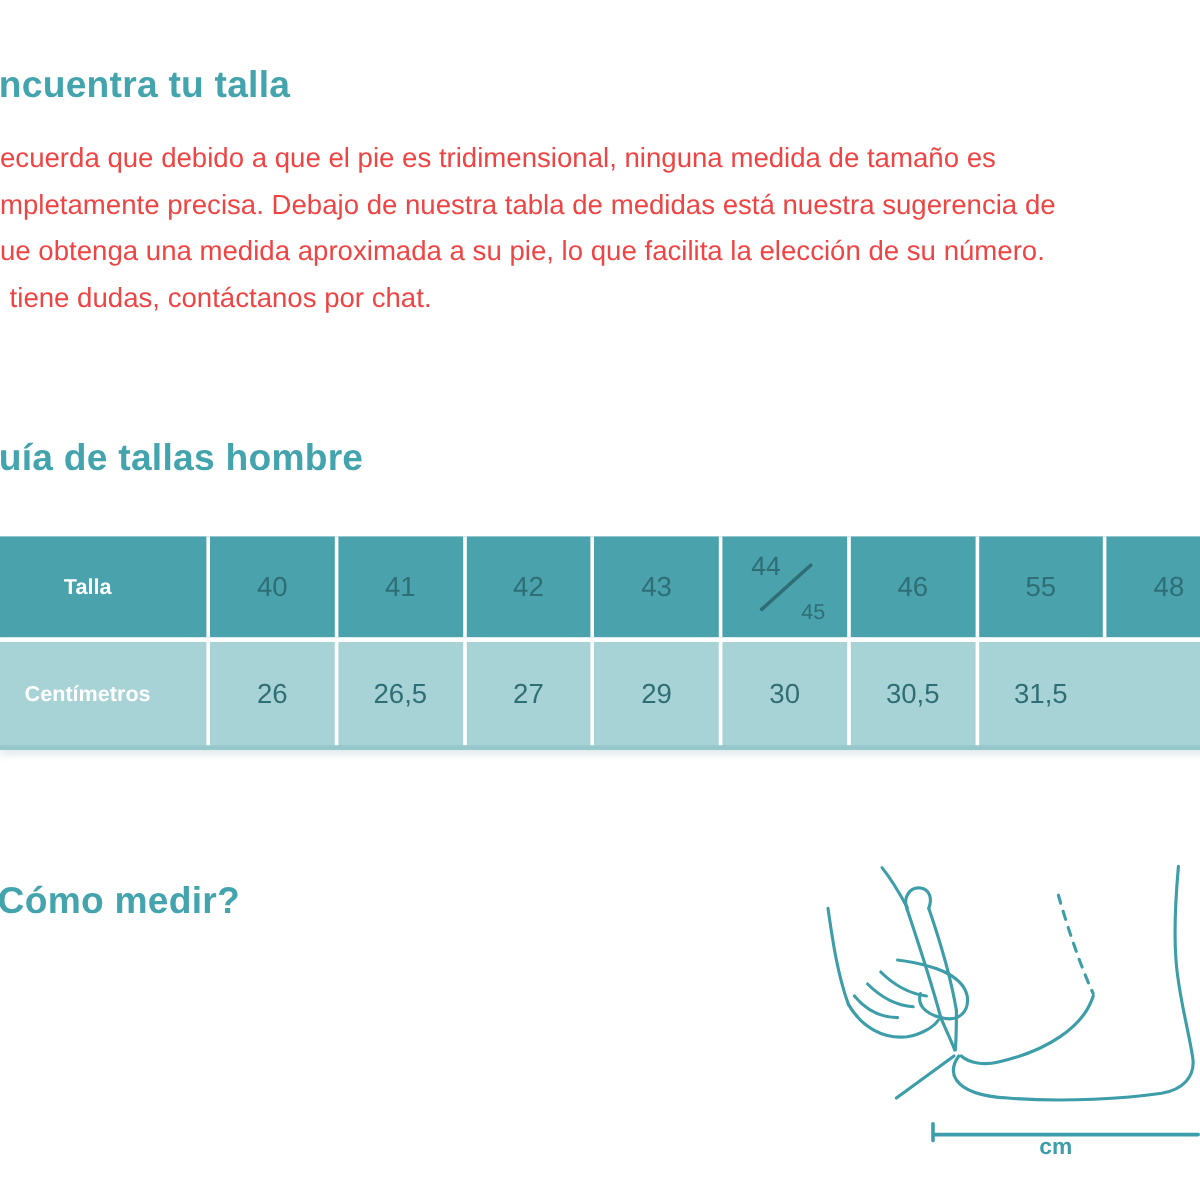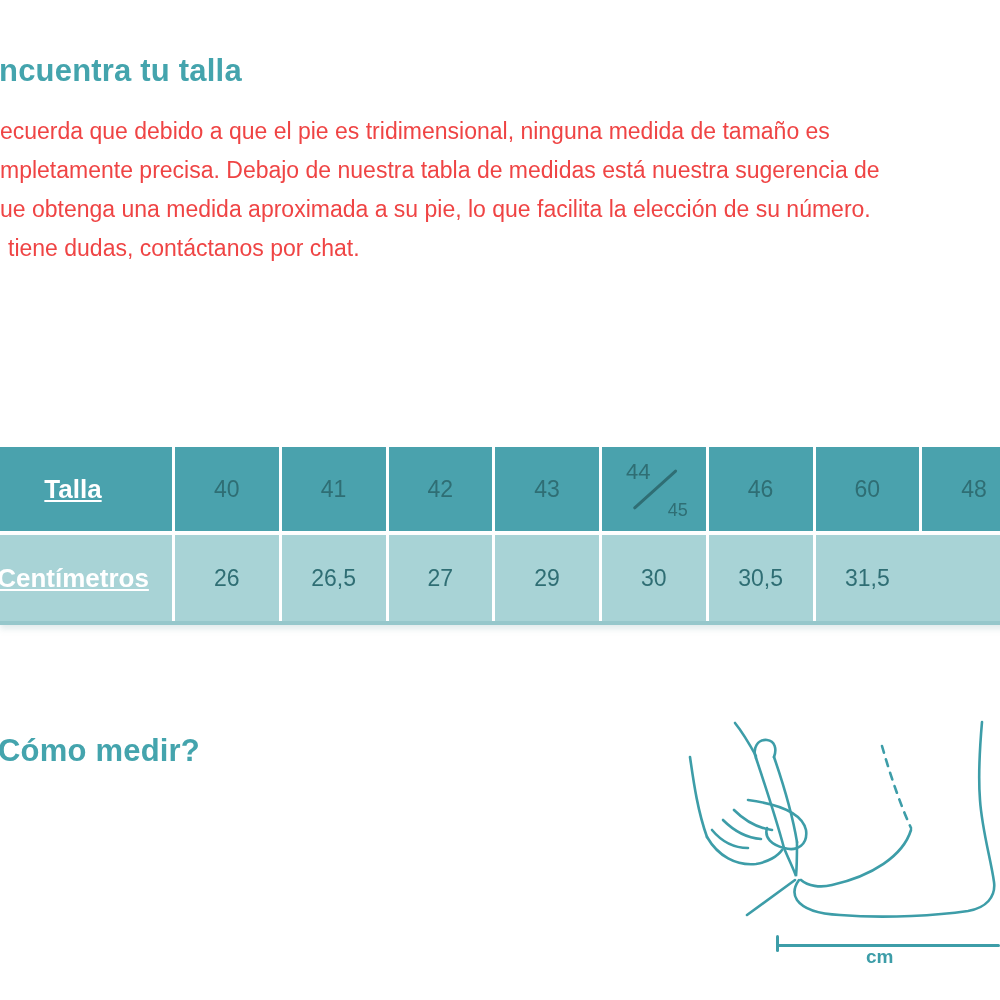--- a/index.html
+++ b/index.html
@@ -37,23 +37,22 @@
     box-shadow: 0 4px 6px rgba(140,175,180,0.25);
   }
   .cell {
     flex: 0 0 auto; width: 106.75px; box-sizing: border-box;
     border-left: 3px solid #ffffff;
     display: flex; align-items: center; justify-content: center;
     color: #2f6e74; font-size: 23px; font-weight: 500;
   }
   .label-cell {
     width: 172px; border-left: none;
-    color: #ffffff; font-weight: 700; font-size: 26px;
+    color: #ffffff; font-weight: 700; font-size: 18px;
     padding-right: 26px;
-    text-decoration: underline;
   }
   .split-cell { position: relative; }
   .split-top { position: absolute; top: 12px; left: 24px; font-size: 22px; }
   .split-bot { position: absolute; bottom: 10px; right: 18px; font-size: 18px; }
   .split-slash {
     position: absolute; left: 24px; top: 41px;
     width: 58px; height: 2.6px; background: #2f6e74;
     transform: rotate(-42deg); border-radius: 2px;
   }
 
@@ -88,35 +87,36 @@
 
   <div id="h-find" class="heading">ncuentra tu talla</div>
 
   <div class="intro">
     <div>ecuerda que debido a que el pie es tridimensional, ninguna medida de tamaño es</div>
     <div>mpletamente precisa. Debajo de nuestra tabla de medidas está nuestra sugerencia de</div>
     <div>ue obtenga una medida aproximada a su pie, lo que facilita la elección de su número.</div>
     <div class="indent">tiene dudas, contáctanos por chat.</div>
   </div>
 
+  <div id="h-guide" class="heading">uía de tallas hombre</div>
 
   <div class="size-table">
     <div class="trow row-talla">
       <div class="cell label-cell">Talla</div>
       <div class="cell">40</div>
       <div class="cell">41</div>
       <div class="cell">42</div>
       <div class="cell">43</div>
       <div class="cell split-cell">
         <span class="split-top">44</span>
         <span class="split-slash"></span>
         <span class="split-bot">45</span>
       </div>
       <div class="cell">46</div>
-      <div class="cell">60</div>
+      <div class="cell">55</div>
       <div class="cell">48</div>
     </div>
     <div class="trow row-cm">
       <div class="cell label-cell">Centímetros</div>
       <div class="cell">26</div>
       <div class="cell">26,5</div>
       <div class="cell">27</div>
       <div class="cell">29</div>
       <div class="cell">30</div>
       <div class="cell">30,5</div>

